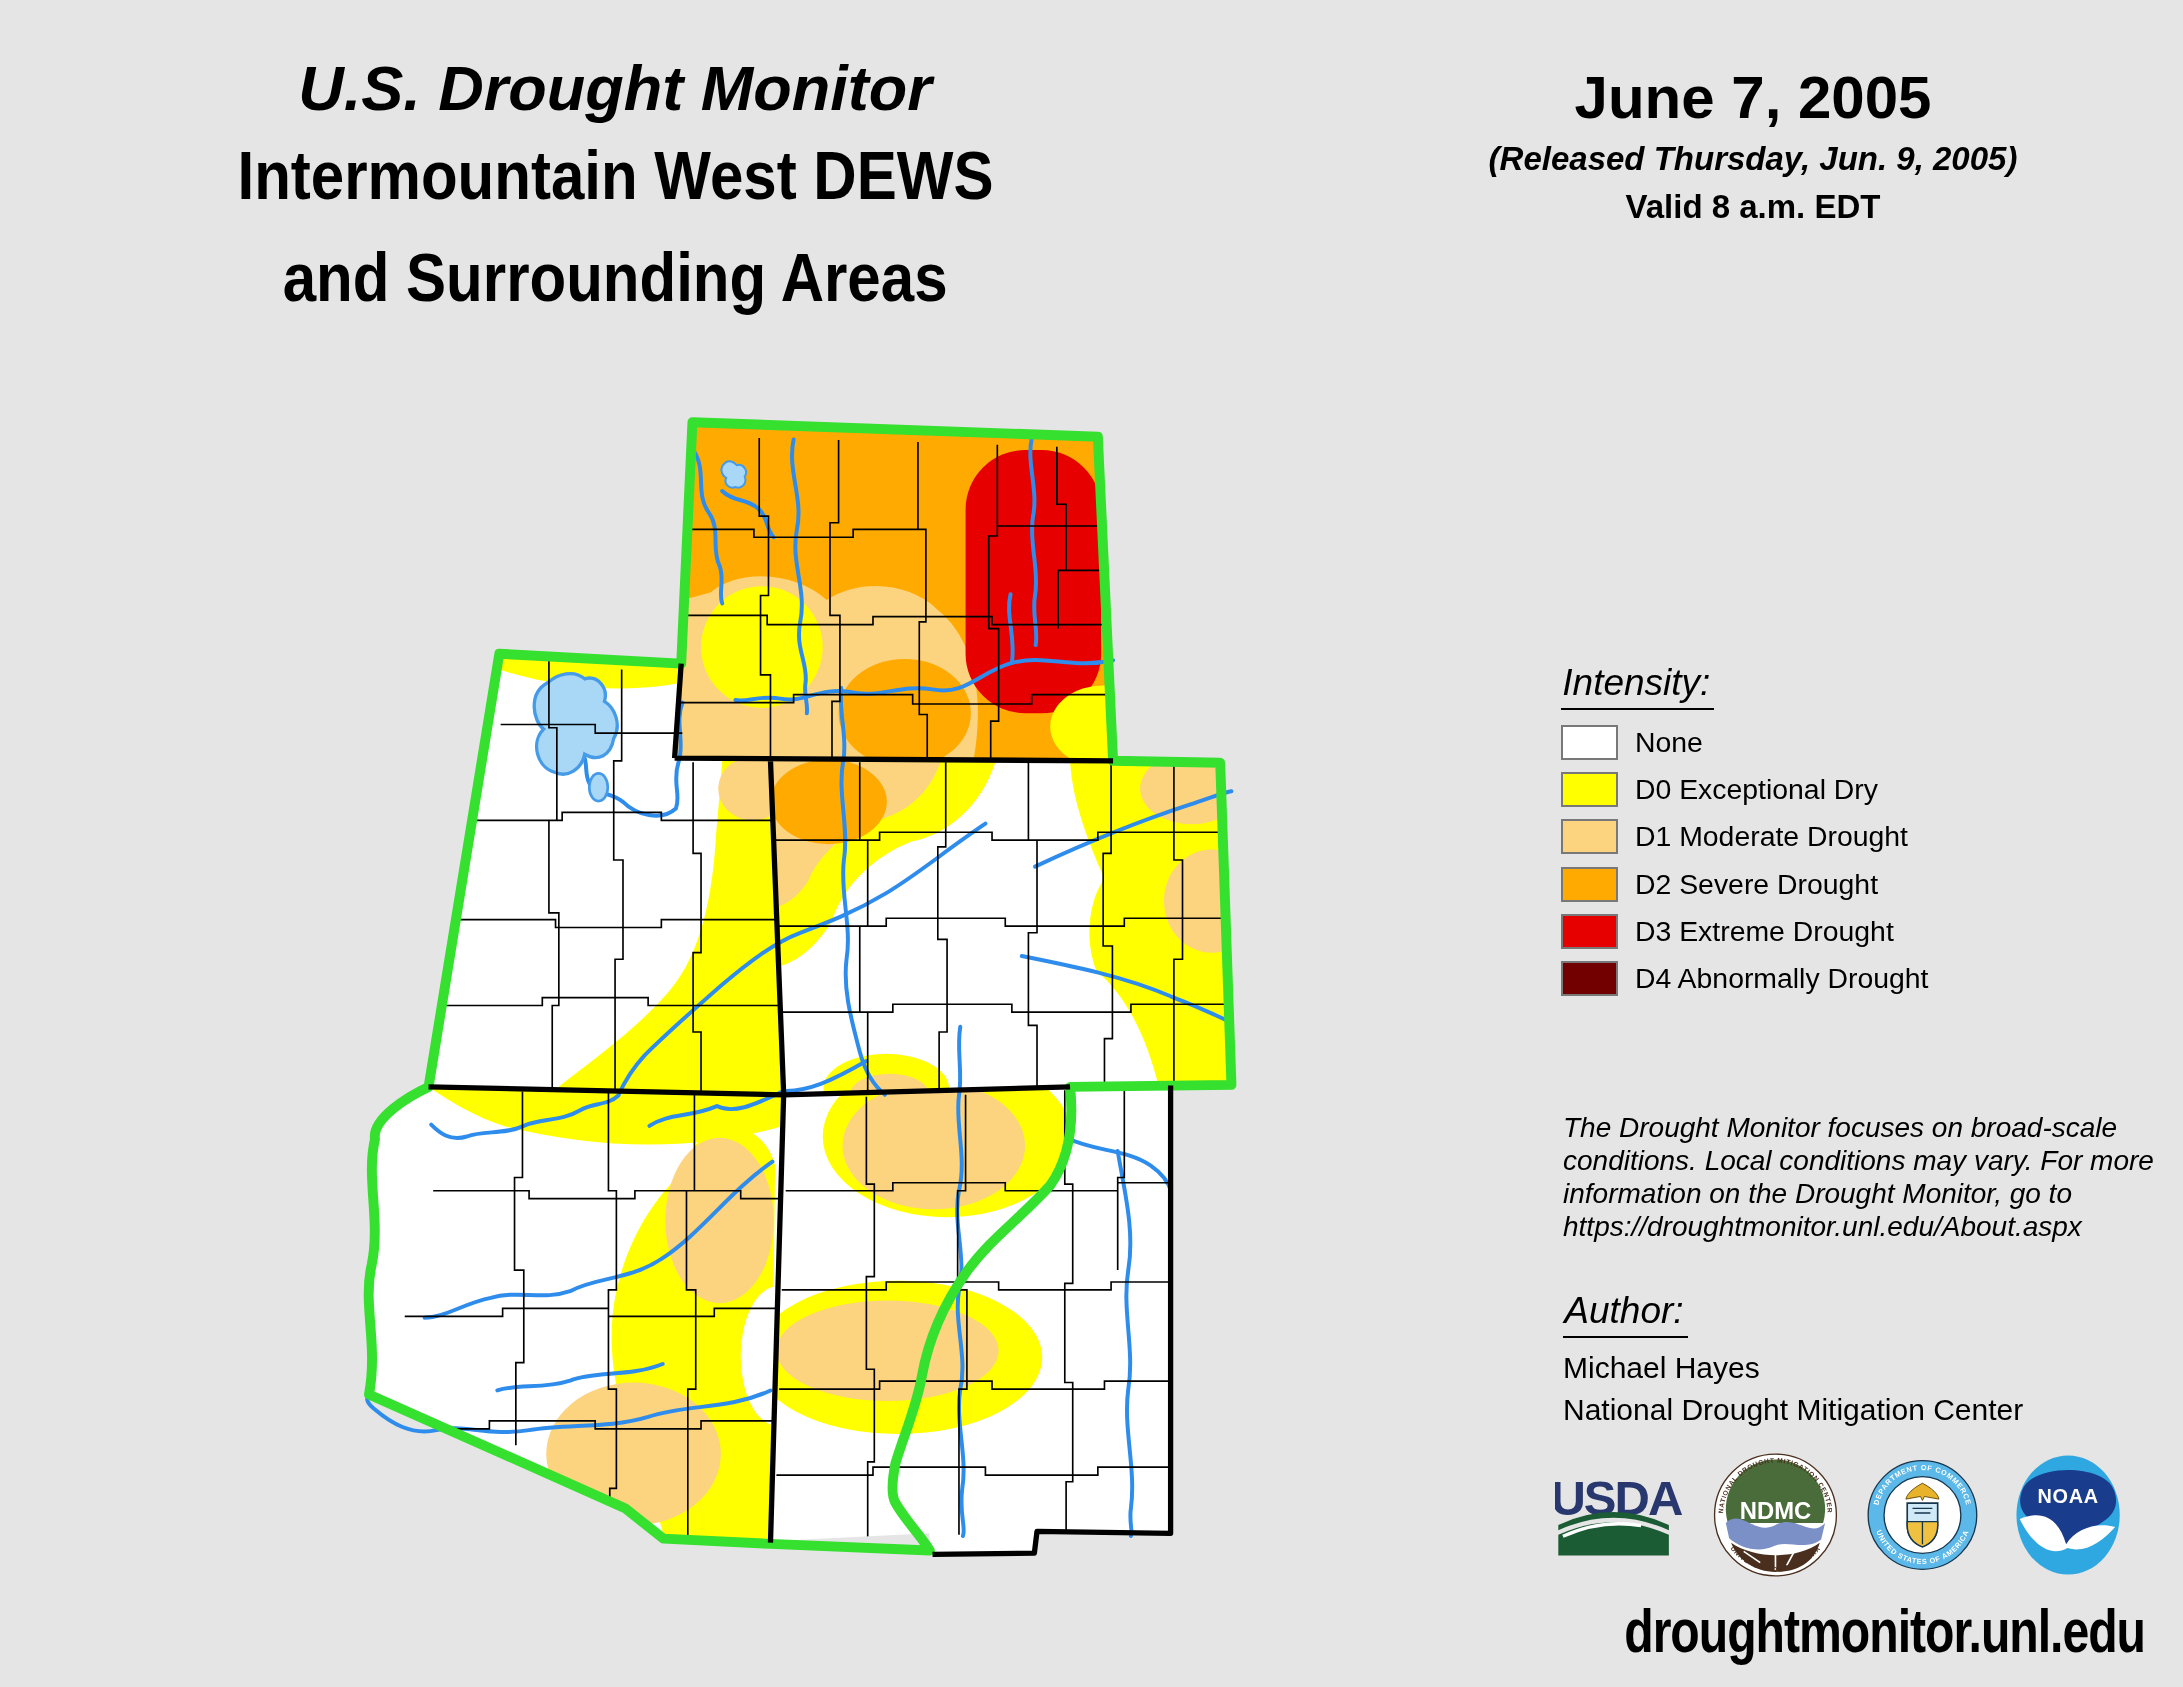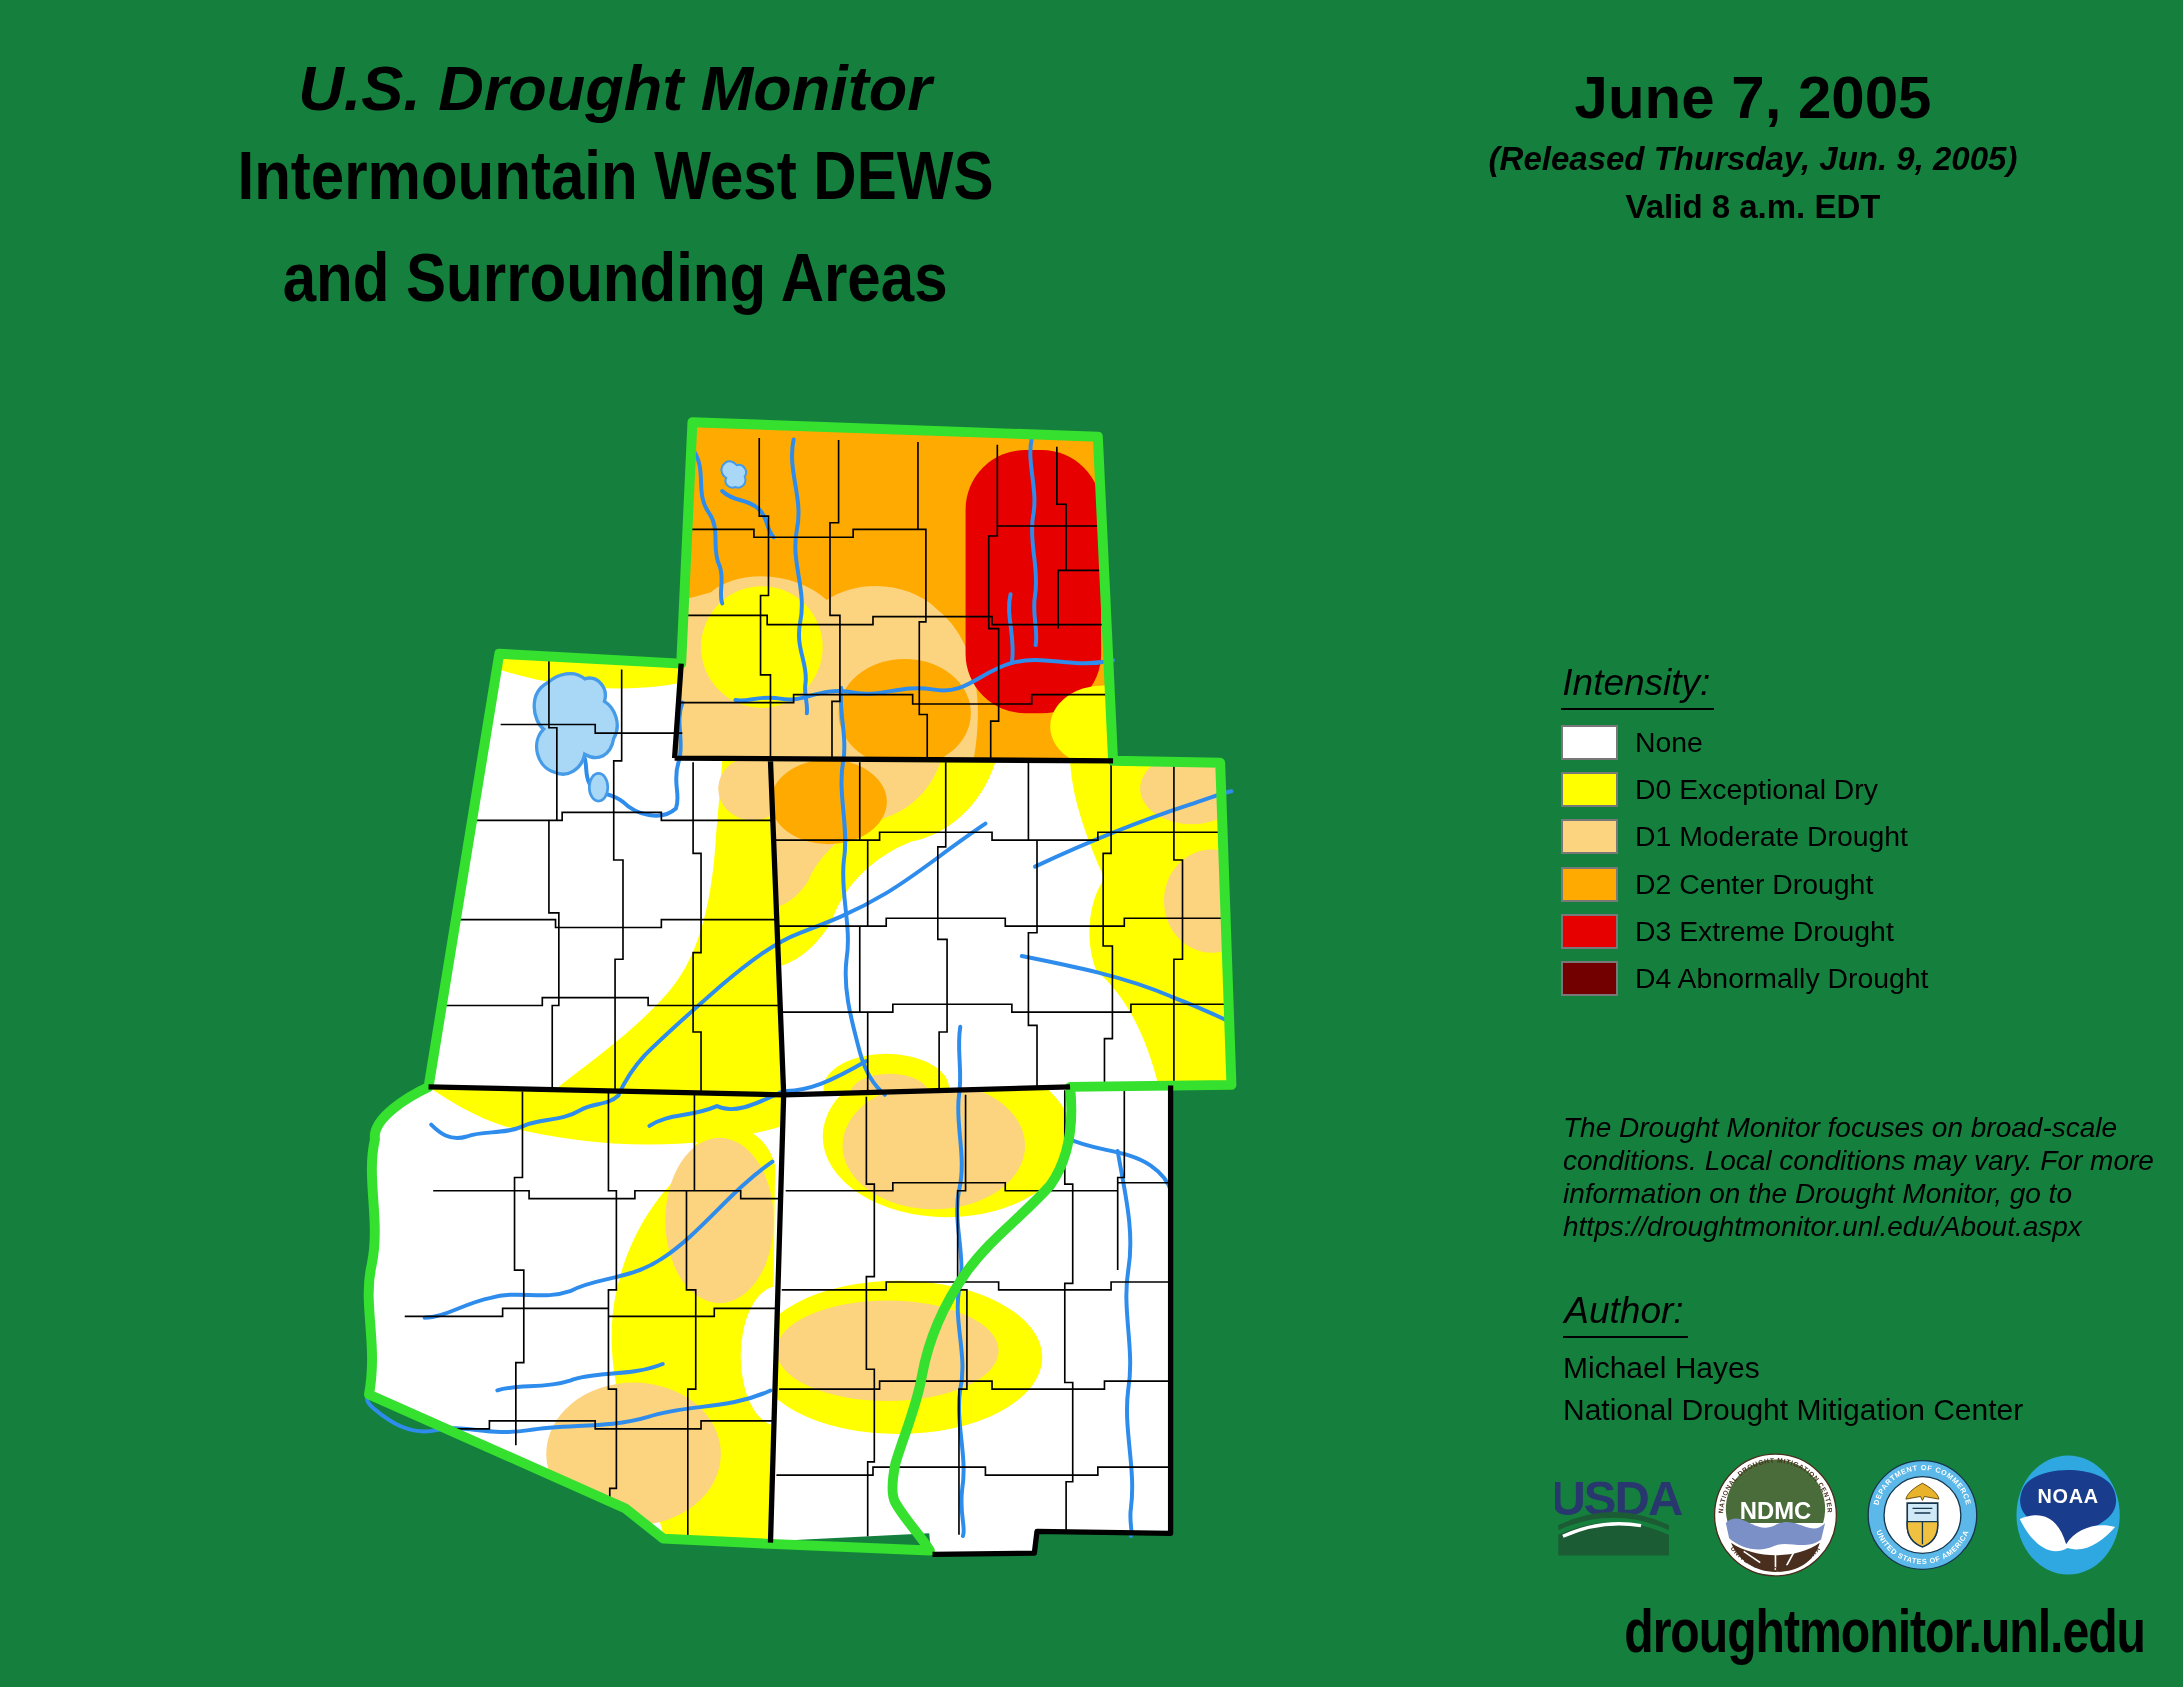--- a/index.html
+++ b/index.html
@@ -1,16 +1,16 @@
 <!DOCTYPE html>
 <html style="font-size:10.6px"><head>
 <meta charset="utf-8">
 <style>
   html,body{margin:0;padding:0;background:#ffffff;}
-  #canvas{position:relative;width:2183px;height:1687px;background:#15803d;overflow:hidden;
+  #canvas{position:relative;width:2183px;height:1687px;background:#e5e5e5;overflow:hidden;
           font-family:"Liberation Sans",sans-serif;color:#000;}
   .abs{position:absolute;}
   
   #header{left:112px;top:0;width:1006px;text-align:center;}
   #kicker{position:absolute;left:0;top:52px;width:100%;font-size:63px;font-weight:bold;font-style:italic;}
   .title-line{position:absolute;left:0;width:100%;font-size:69px;font-weight:bold;white-space:nowrap;}
   .title-line>span{display:inline-block;transform:scaleX(.87);transform-origin:center;}
   #title1{top:136px;} #title2{top:238px;}
   
   #dateblock{left:1422px;top:0;width:662px;text-align:center;}
@@ -187,21 +187,21 @@
       <div class="legend-row">
         <div class="swatch" style="background: rgb(255, 255, 0);"></div>
         <div class="legend-label">D0 Exceptional Dry</div>
       </div>
       <div class="legend-row">
         <div class="swatch" style="background: rgb(252, 211, 127);"></div>
         <div class="legend-label">D1 Moderate Drought</div>
       </div>
       <div class="legend-row">
         <div class="swatch" style="background: rgb(255, 170, 0);"></div>
-        <div class="legend-label">D2 Center Drought</div>
+        <div class="legend-label">D2 Severe Drought</div>
       </div>
       <div class="legend-row">
         <div class="swatch" style="background: rgb(230, 0, 0);"></div>
         <div class="legend-label">D3 Extreme Drought</div>
       </div>
       <div class="legend-row">
         <div class="swatch" style="background: rgb(115, 0, 0);"></div>
         <div class="legend-label">D4 Abnormally Drought</div>
       </div>
     </div>

